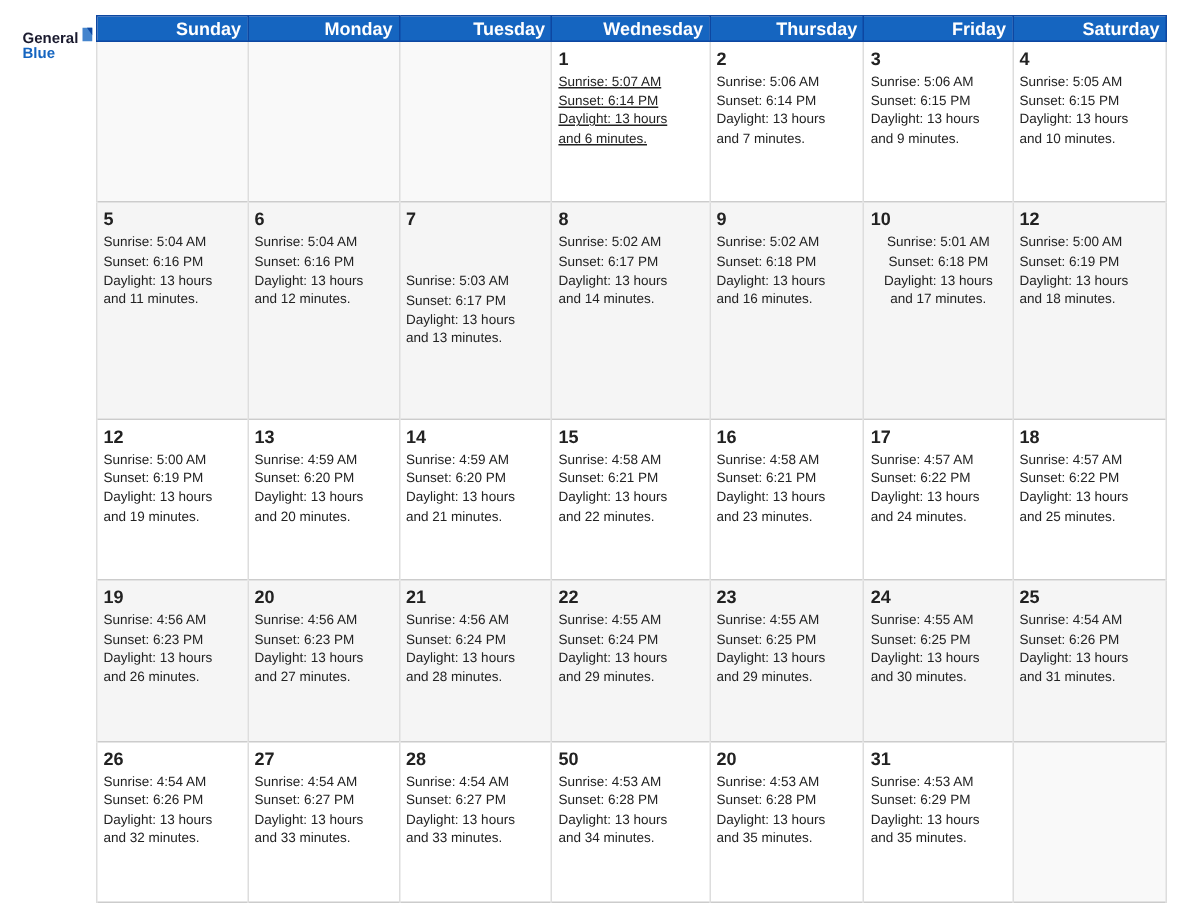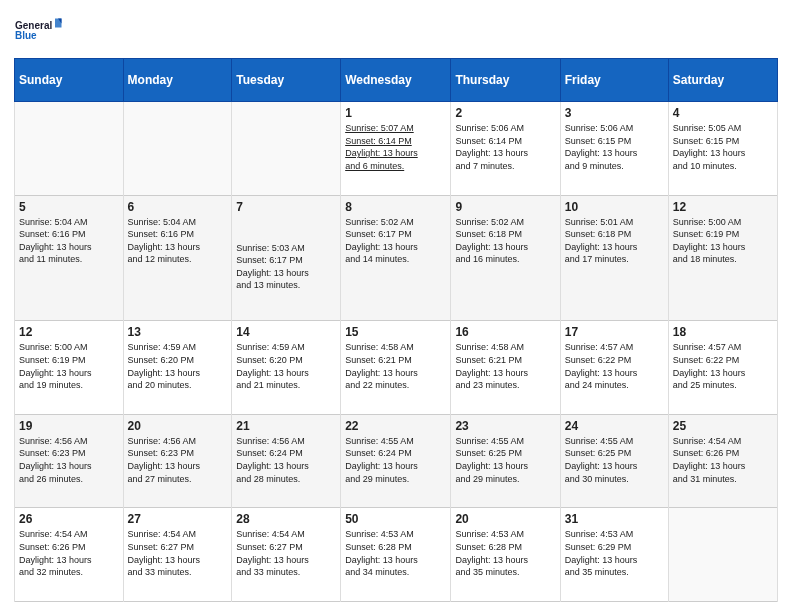--- a/index.html
+++ b/index.html
@@ -8,21 +8,21 @@
       background: #fff;
       width: 792px;
       height: 612px;
       overflow: hidden;
     }
     .page {
       width: 792px;
       height: 612px;
       padding: 10px 14px;
       display: flex;
-      flex-direction: column;
+      flex-direction: row;
     }
     .header {
       display: flex;
       justify-content: space-between;
       align-items: flex-start;
       margin-bottom: 8px;
     }
     .logo {
       display: flex;
       align-items: center;
@@ -44,22 +44,22 @@
     .calendar-table {
       width: 100%;
       border-collapse: collapse;
       flex: 1;
     }
     .calendar-table thead th {
       background: #1565c0;
       color: #fff;
       font-size: 12px;
       font-weight: bold;
-      padding: 14px 4px;
-      text-align: left;
+      padding: 1px 4px;
+      text-align: right;
       border: 1px solid #0d47a1;
     }
     .calendar-table tbody tr {
       border-bottom: 1px solid #ccc;
     }
     .calendar-table tbody td {
       vertical-align: top;
       font-size: 9.5px;
       color: #222;
       padding: 4px 4px;
@@ -183,21 +183,21 @@
           </td>
           <td>
             <span class="day-number">9</span>
             <div class="day-info" style="white-space: pre-line;">Sunrise: 5:02 AM
 Sunset: 6:18 PM
 Daylight: 13 hours
 and 16 minutes.</div>
           </td>
           <td>
             <span class="day-number">10</span>
-            <div class="day-info" style="white-space: pre-line;">Sunrise: 5:01 AM
+            <div class="day-info" style="white-space: pre-line; text-align: center;">Sunrise: 5:01 AM
 Sunset: 6:18 PM
 Daylight: 13 hours
 and 17 minutes.</div>
           </td>
           <td>
             <span class="day-number">12</span>
             <div class="day-info" style="white-space: pre-line;">Sunrise: 5:00 AM
 Sunset: 6:19 PM
 Daylight: 13 hours
 and 18 minutes.</div>

